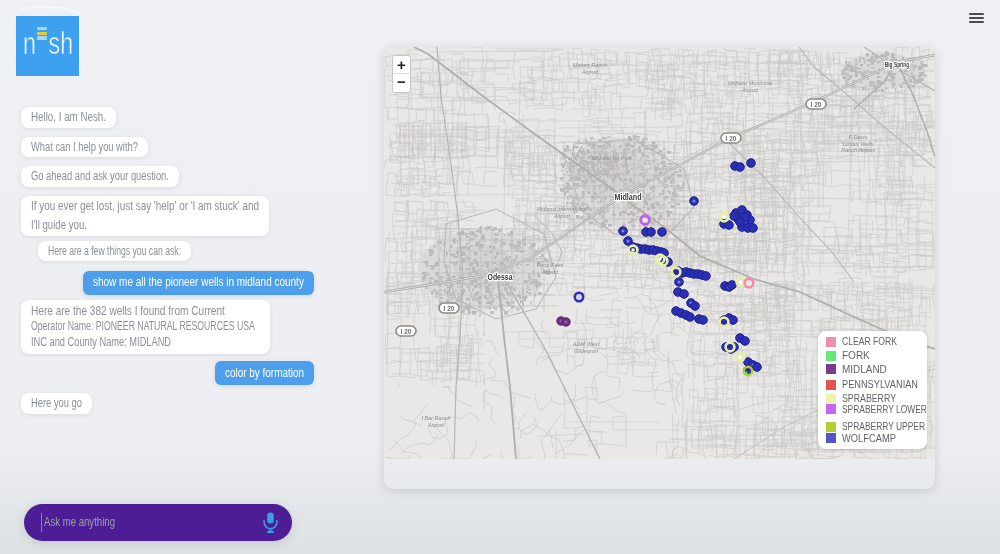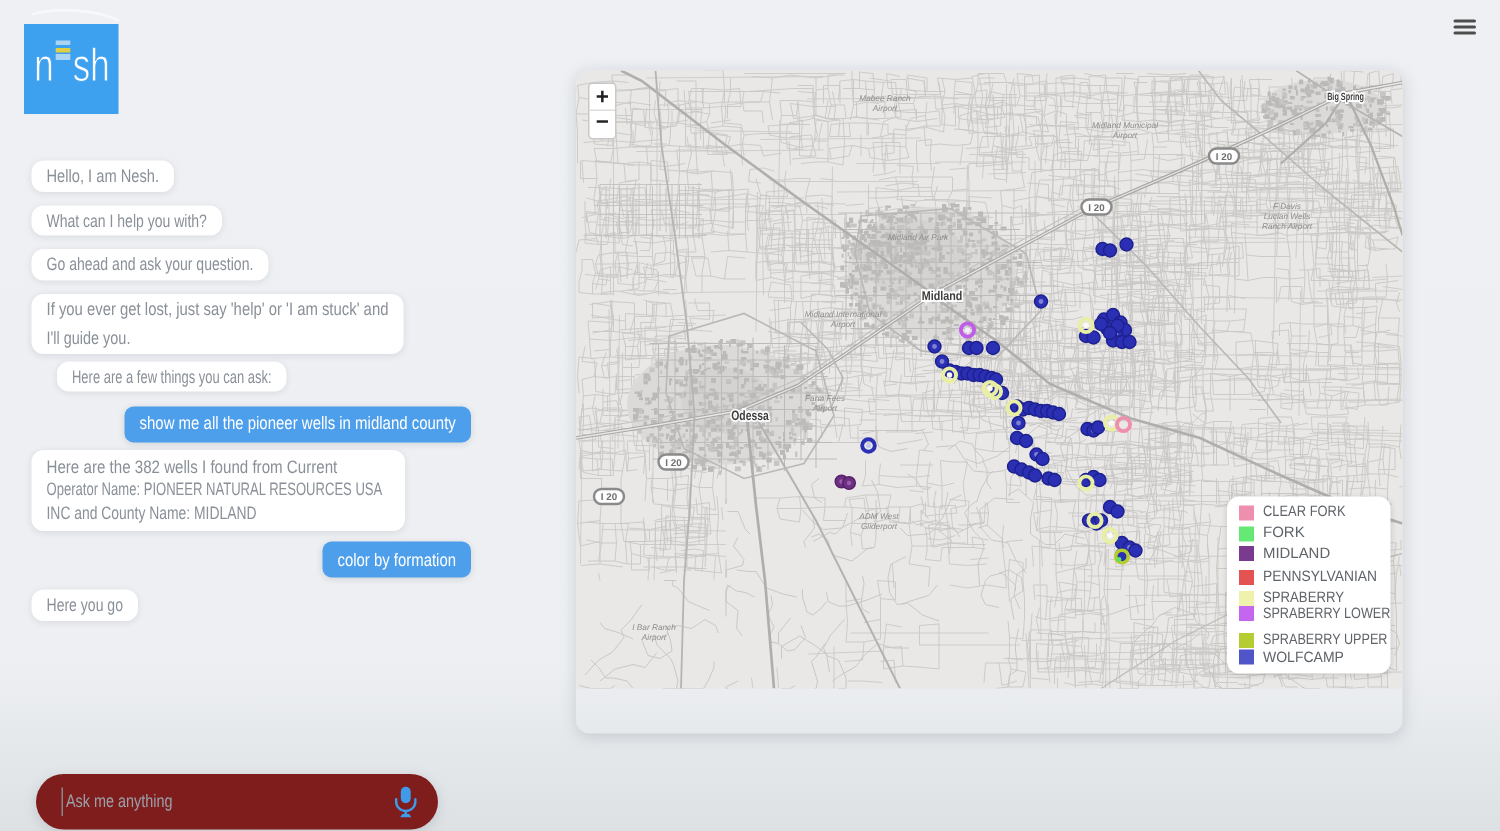--- a/index.html
+++ b/index.html
@@ -35,21 +35,21 @@
 <div class="bub" style="left:21px;top:107px"><span style="display:inline-block;width:75px;vertical-align:top"><span style="display:inline-block;transform:scaleX(0.815);transform-origin:0 50%;white-space:pre">Hello, I am Nesh.</span></span></div>
 <div class="bub" style="left:21px;top:136.5px"><span style="display:inline-block;width:107px;vertical-align:top"><span style="display:inline-block;transform:scaleX(0.778);transform-origin:0 50%;white-space:pre">What can I help you with?</span></span></div>
 <div class="bub" style="left:21px;top:166px"><span style="display:inline-block;width:138px;vertical-align:top"><span style="display:inline-block;transform:scaleX(0.780);transform-origin:0 50%;white-space:pre">Go ahead and ask your question.</span></span></div>
 <div class="bub" style="left:21px;top:195.5px;line-height:18.6px;padding-top:1.5px;padding-bottom:1.5px"><span style="display:inline-block;width:228px;vertical-align:top"><span style="display:inline-block;transform:scaleX(0.826);transform-origin:0 50%;white-space:pre">If you ever get lost, just say 'help' or 'I am stuck' and</span></span><br><span style="display:inline-block;width:56px;vertical-align:top"><span style="display:inline-block;transform:scaleX(0.803);transform-origin:0 50%;white-space:pre">I'll guide you.</span></span></div>
 <div class="bub" style="left:38px;top:240.5px"><span style="display:inline-block;width:133px;vertical-align:top"><span style="display:inline-block;transform:scaleX(0.720);transform-origin:0 50%;white-space:pre">Here are a few things you can ask:</span></span></div>
 <div class="btn" style="left:83px;top:271px;line-height:23.5px"><span style="display:inline-block;width:211px;vertical-align:top"><span style="display:inline-block;transform:scaleX(0.832);transform-origin:0 50%;white-space:pre">show me all the pioneer wells in midland county</span></span></div>
 <div class="bub" style="left:21px;top:300px;width:249px;line-height:15.7px;padding-top:3.5px;padding-bottom:3.5px"><span style="display:inline-block;width:194px;vertical-align:top"><span style="display:inline-block;transform:scaleX(0.840);transform-origin:0 50%;white-space:pre">Here are the 382 wells I found from Current</span></span><br><span style="display:inline-block;width:224px;vertical-align:top"><span style="display:inline-block;transform:scaleX(0.725);transform-origin:0 50%;white-space:pre">Operator Name: PIONEER NATURAL RESOURCES USA</span></span><br><span style="display:inline-block;width:140px;vertical-align:top"><span style="display:inline-block;transform:scaleX(0.772);transform-origin:0 50%;white-space:pre">INC and County Name: MIDLAND</span></span></div>
 <div class="btn" style="left:215px;top:360.5px;line-height:24px"><span style="display:inline-block;width:79px;vertical-align:top"><span style="display:inline-block;transform:scaleX(0.828);transform-origin:0 50%;white-space:pre">color by formation</span></span></div>
 <div class="bub" style="left:21px;top:393px"><span style="display:inline-block;width:51px;vertical-align:top"><span style="display:inline-block;transform:scaleX(0.780);transform-origin:0 50%;white-space:pre">Here you go</span></span></div>
 
-<div style="position:absolute;left:24px;top:516px;width:268px;height:37px;background:#7f1d1d;border-radius:18.5px;box-shadow:0 2px 8px rgba(120,130,140,0.28)">
+<div style="position:absolute;left:24px;top:504px;width:268px;height:37px;background:#4c1d95;border-radius:18.5px;box-shadow:0 2px 8px rgba(120,130,140,0.28)">
  <div style="position:absolute;left:17px;top:9px;font-size:12px;color:#9aa1a9;line-height:19px;border-left:1px solid #888;padding-left:1.5px"><span style="display:inline-block;width:71px;vertical-align:top"><span style="display:inline-block;transform:scaleX(0.800);transform-origin:0 50%;white-space:pre">Ask me anything</span></span></div>
  <svg style="position:absolute;right:14px;top:8px" width="15" height="21" viewBox="0 0 15 21">
   <rect x="4.2" y="0.5" width="6.6" height="11" rx="3.3" fill="#3f9bea"></rect>
   <path d="M1.1 8.8 v1.5 a6.4 6.4 0 0 0 12.8 0 V8.8" stroke="#3f9bea" stroke-width="1.6" fill="none" stroke-linecap="round"></path>
   <line x1="7.5" y1="17" x2="7.5" y2="18.6" stroke="#3f9bea" stroke-width="1.8"></line>
   <path d="M5.2 18.6 h4.6 l1.5 2.4 h-7.6 z" fill="#3f9bea"></path>
  </svg>
 </div>
 
 <div style="position:absolute;left:384px;top:47px;width:551px;height:442px;border-radius:9px;overflow:hidden;box-shadow:0 2px 10px rgba(120,130,140,0.3)">

